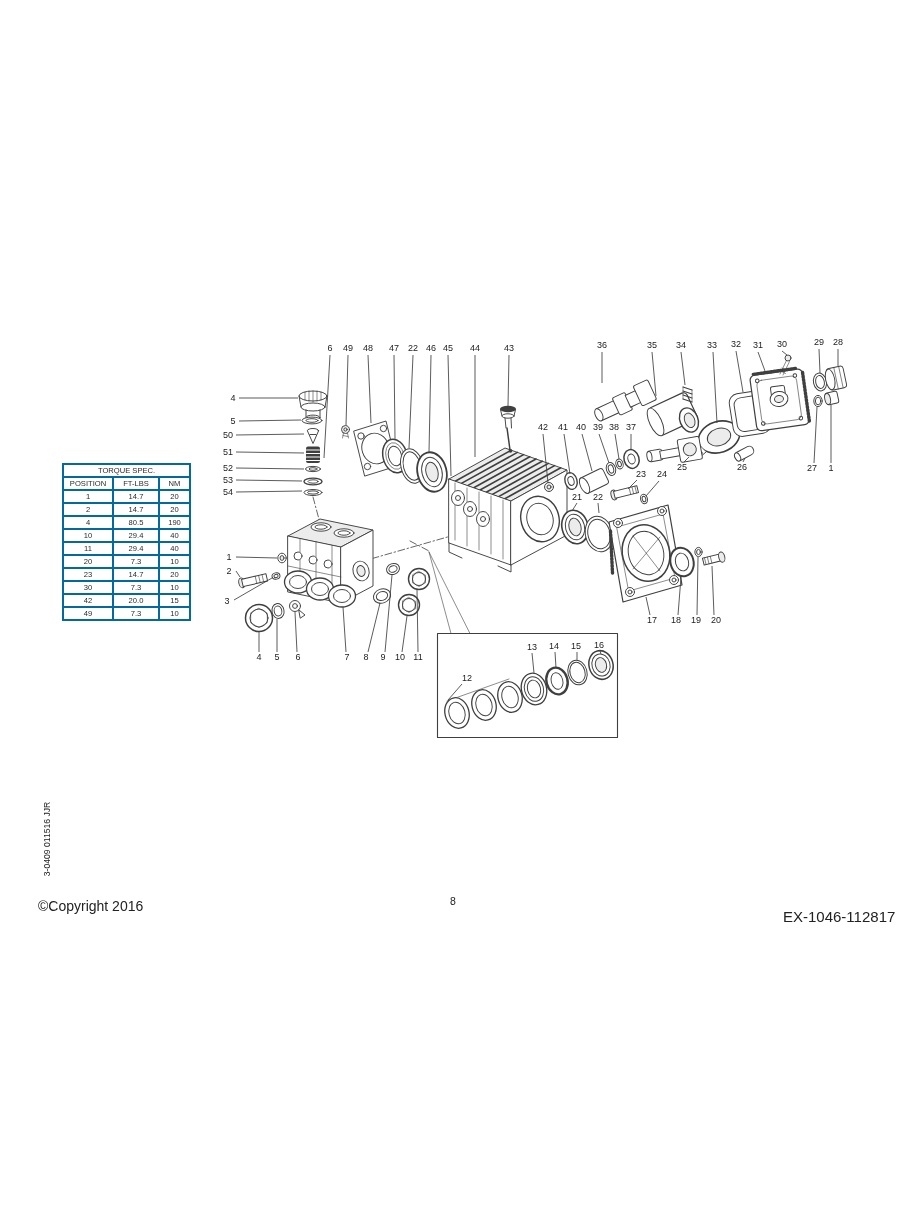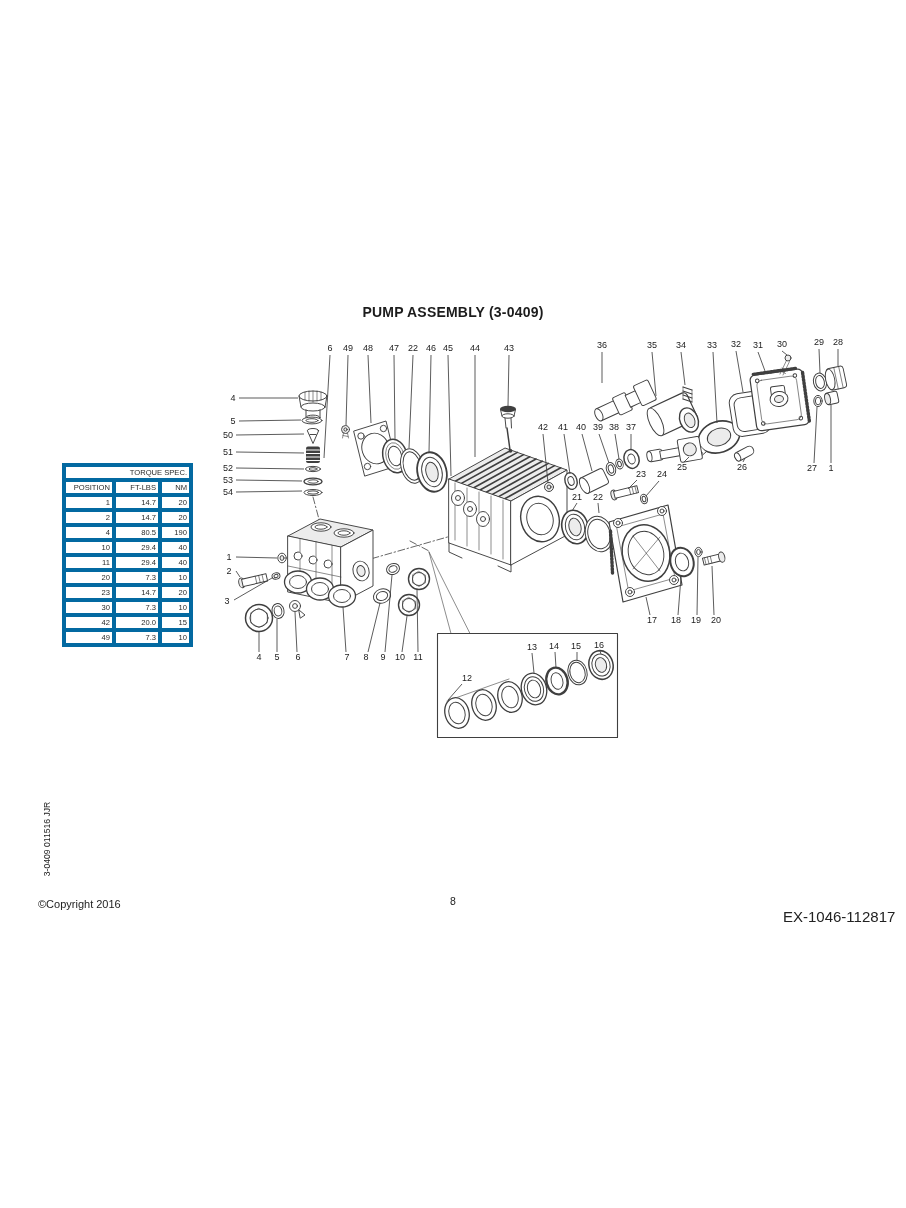--- a/index.html
+++ b/index.html
@@ -2,43 +2,42 @@
 <html><head>
 <meta charset="utf-8">
 <style>
   html,body{margin:0;padding:0;background:#e8e8e8}
   #page{position:relative;width:906px;height:1208px;background:#ffffff;margin:0 auto;
         font-family:"Liberation Sans",sans-serif;color:#1c1c1c;overflow:hidden}
   #title{position:absolute;top:304px;left:0;width:100%;text-align:center;
          font-weight:bold;font-size:14px;letter-spacing:.2px}
   #torque{position:absolute;left:62px;top:463px;border-collapse:collapse;
           font-size:7.6px;line-height:1;color:#2a2a2a}
-  #torque td{border:4px solid #0369a1;text-align:right;padding:1.5px 2px;height:8px}
+  #torque td{border:2px solid #0369a1;text-align:center;padding:1.5px 2px;height:8px}
   #diagram{position:absolute;left:0;top:0}
   #diagram .s{stroke:#3f3f3f;fill:none;stroke-width:.95;stroke-linecap:round;stroke-linejoin:round}
   #diagram .w{fill:#fff}
   #diagram .g{fill:#ececec}
   #diagram .d{fill:#3f3f3f;stroke:none}
   #diagram .thin{stroke-width:.6}
   #diagram .th{stroke-width:1.6}
   #diagram .dash{stroke-dasharray:7 2.5 1.5 2.5;stroke-width:.8}
   #diagram .teeth{stroke-dasharray:1.7 1.7;stroke-width:3.4}
   #diagram text{font-family:"Liberation Sans",sans-serif;font-size:9px;fill:#222;text-anchor:middle}
   #diagram .ld{stroke:#3f3f3f;stroke-width:.85;fill:none}
-  .ft{position:absolute;font-size:11px;color:#222}
+  .ft{position:absolute;font-size:14px;color:#222}
   #side-note{position:absolute;left:4px;top:834px;width:85px;text-align:center;
              font-size:8.6px;transform:rotate(-90deg);color:#222}
   #page-num{position:absolute;left:0;top:895px;width:100%;text-align:center;font-size:10.5px;color:#222}
 </style>
 </head>
 <body>
 
 <div id="page">
 
-  <div id="title">PUMP ASSEMBLY (3-0409)</div>
 
   <table id="torque">
     <colgroup>
         <col style="width:50px">
         <col style="width:46px">
         <col style="width:31px">
       </colgroup>
     <tbody>
       <tr>
           <td colspan="3">TORQUE SPEC.</td>

